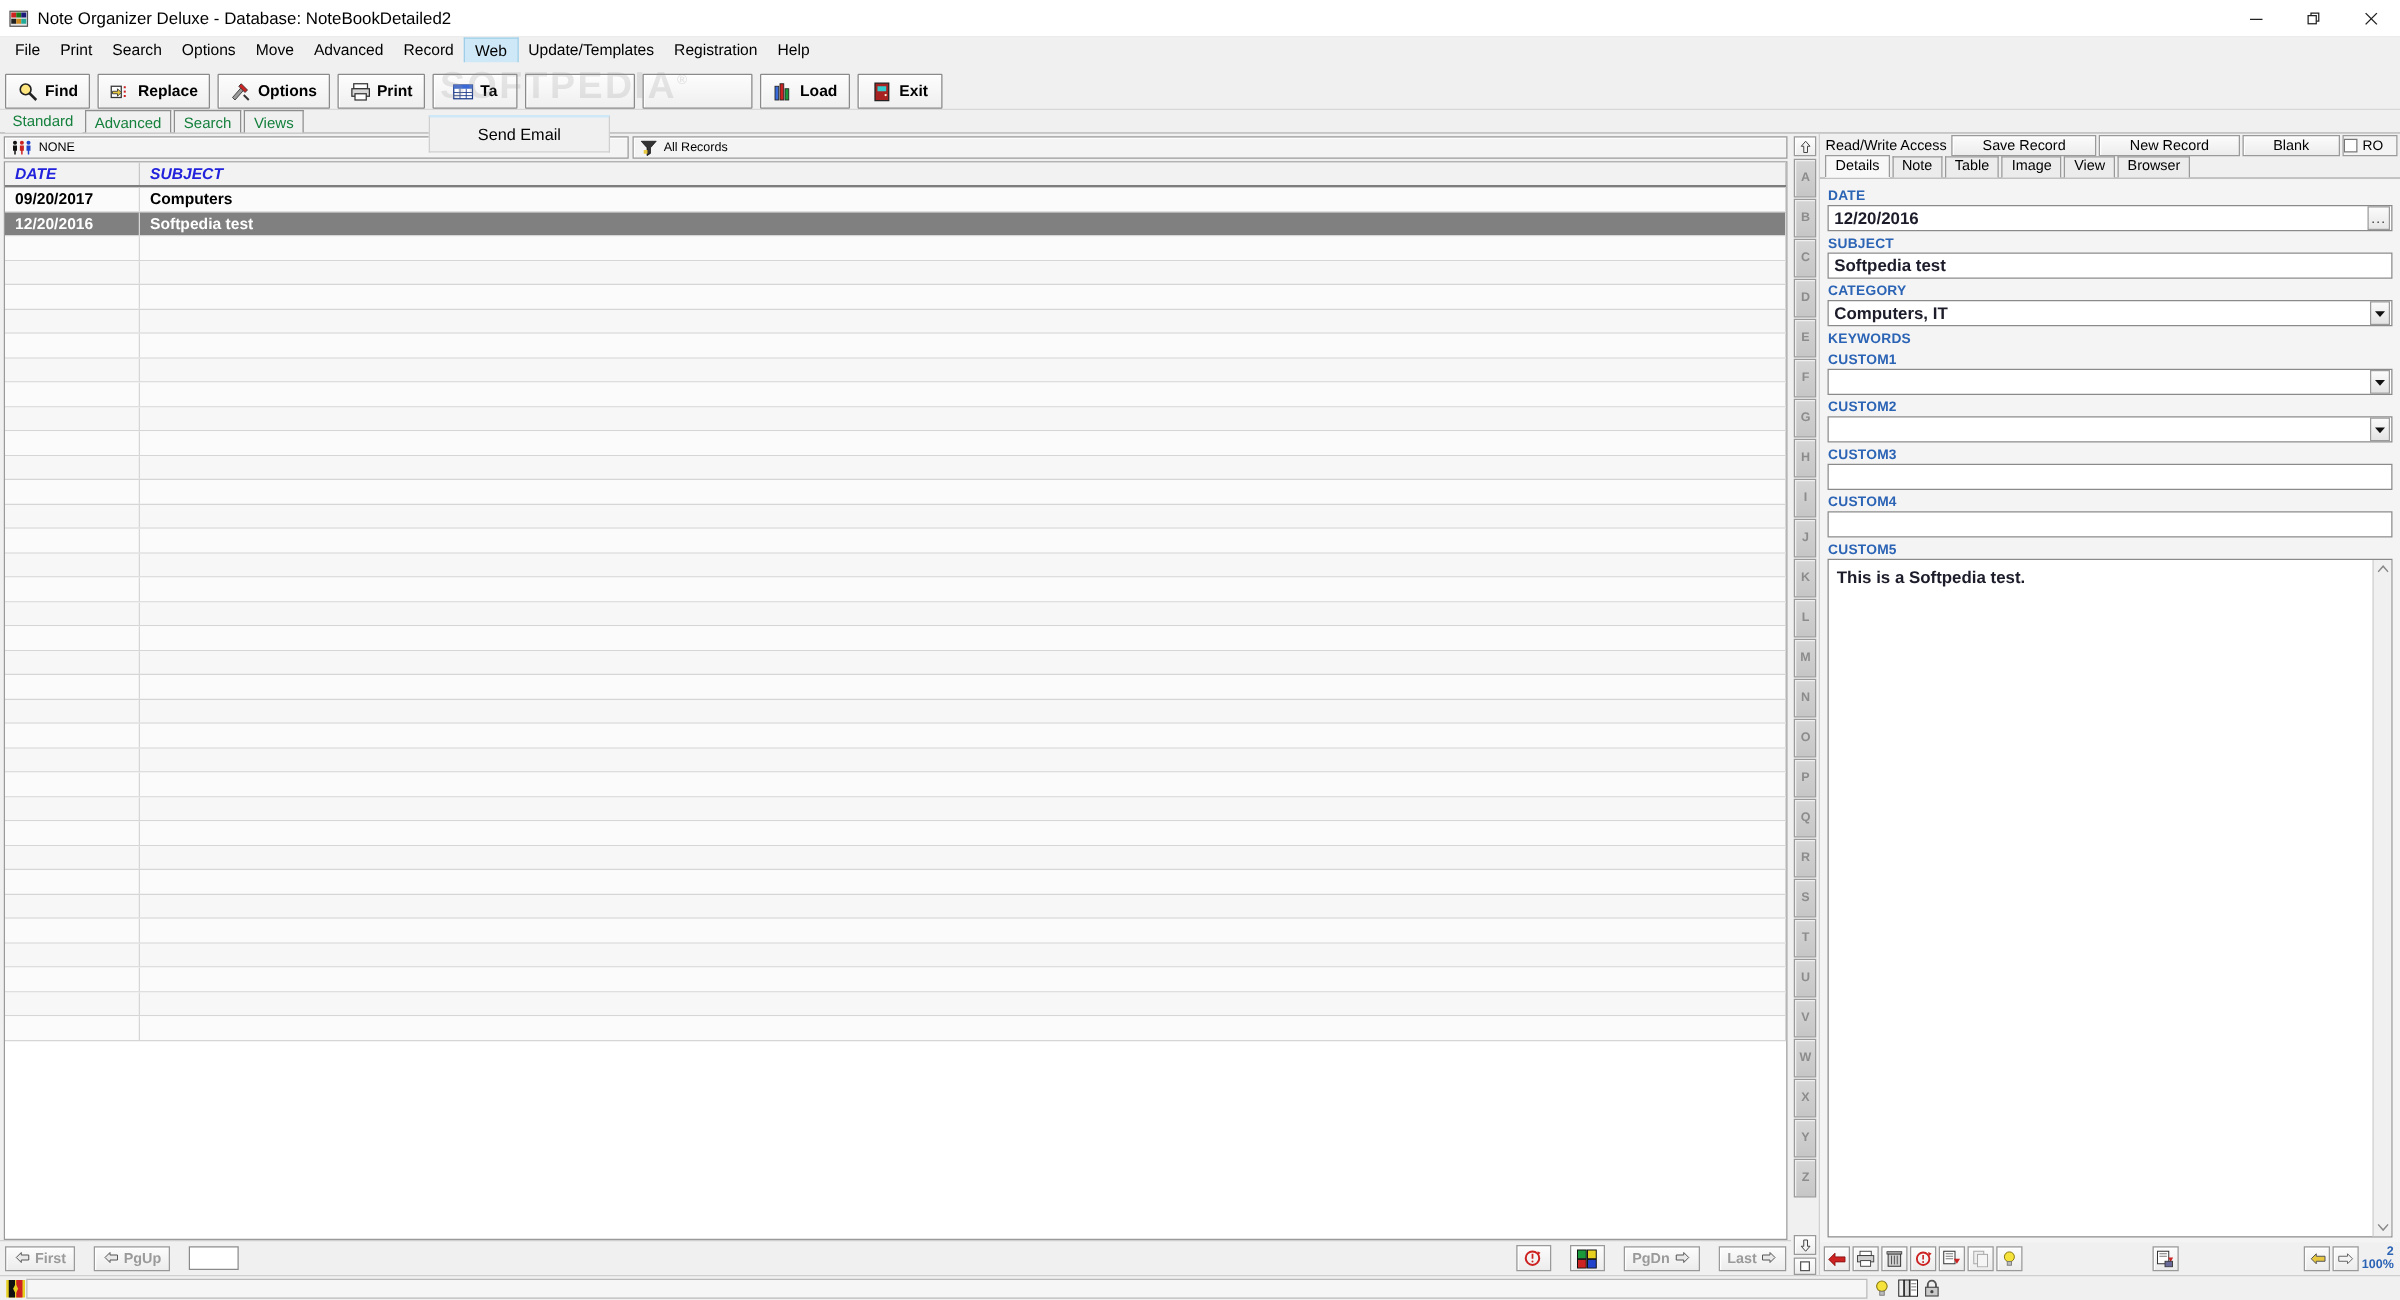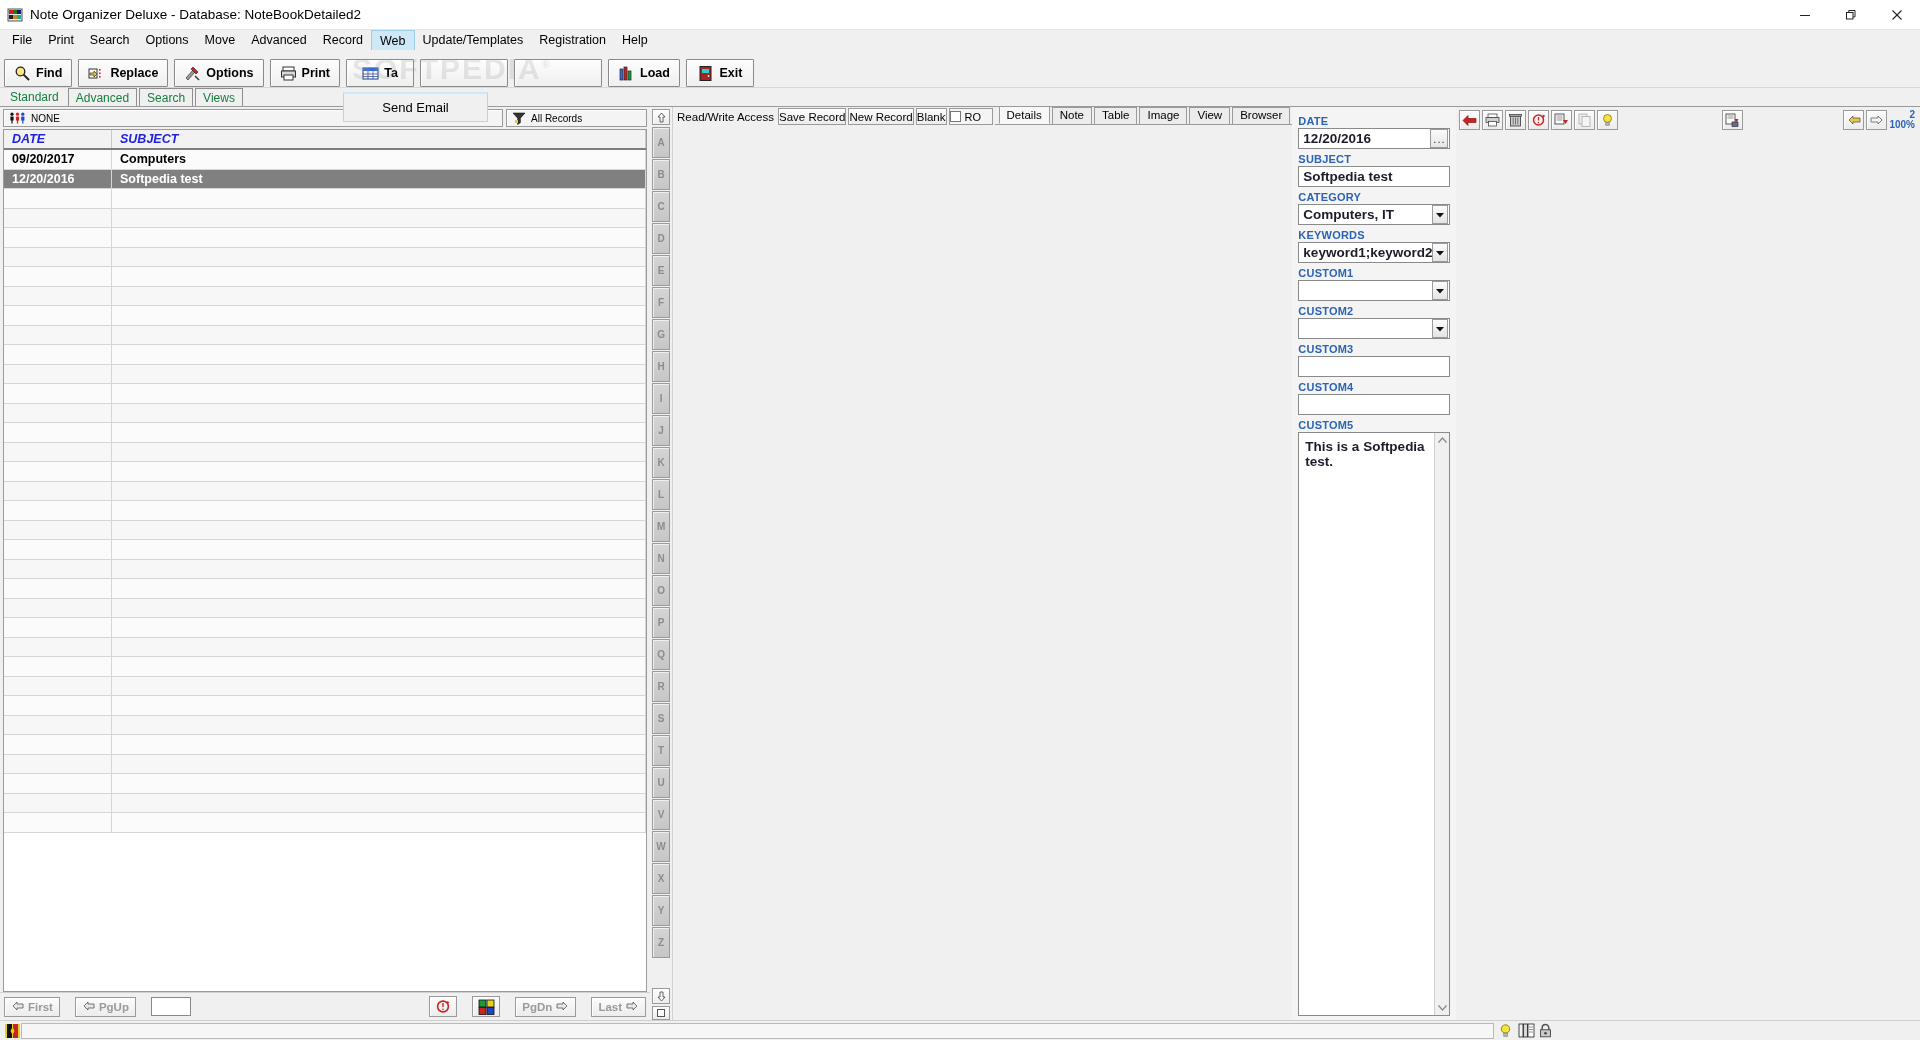--- a/index.html
+++ b/index.html
@@ -325,21 +325,21 @@
     border: 1px solid #9a9a9a;
     background: linear-gradient(#fdfdfd,#ededed);
     display:flex; align-items:center; justify-content:center;
   }
   .alpha-sq i { display:block; width:8px; height:8px; border:1px solid #555; background:#fff; }
 
   
   .rightpane {
     flex: 0 0 400px;
     display: flex;
-    flex-direction: row;
+    flex-direction: column;
     background: #f0f0f0;
     min-height: 0;
     border-left: 1px solid #d0d0d0;
   }
   .recbar {
     height: 18px;
     flex: 0 0 18px;
     display: flex;
     align-items: stretch;
     gap: 2px;
@@ -998,28 +998,20 @@
         <div class="finput">
           <span class="txt">Computers, IT</span>
           <span class="ddarrow">
             <svg width="8" height="6" viewBox="0 0 8 6">
                 <path d="M0,1 L8,1 L4,5.5 Z" fill="#111"></path>
               </svg>
           </span>
         </div>
 
         <div class="flabel">KEYWORDS</div>
-        <div class="finput">
-          <span class="txt">keyword1;keyword2</span>
-          <span class="ddarrow">
-            <svg width="8" height="6" viewBox="0 0 8 6">
-                <path d="M0,1 L8,1 L4,5.5 Z" fill="#111"></path>
-              </svg>
-          </span>
-        </div>
 
         <div class="flabel">CUSTOM1</div>
         <div class="finput">
           <span class="txt"></span>
           <span class="ddarrow">
             <svg width="8" height="6" viewBox="0 0 8 6">
                 <path d="M0,1 L8,1 L4,5.5 Z" fill="#111"></path>
               </svg>
           </span>
         </div>

